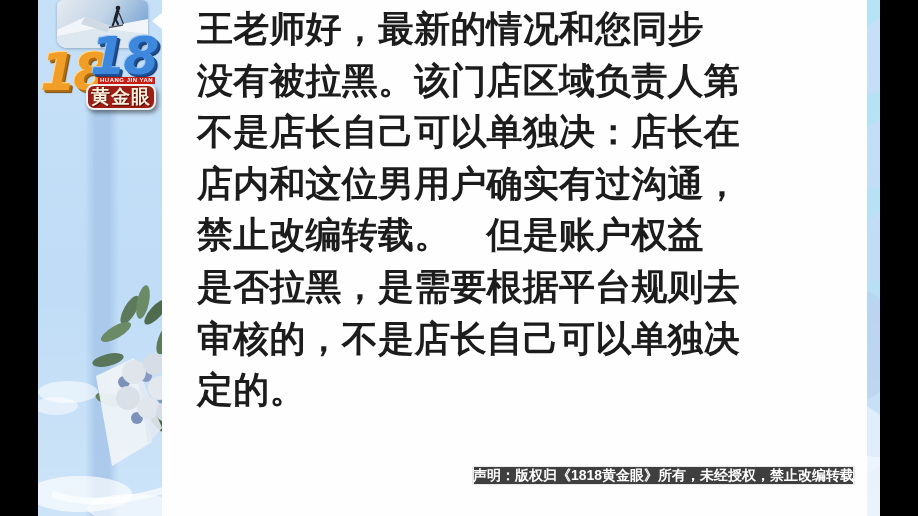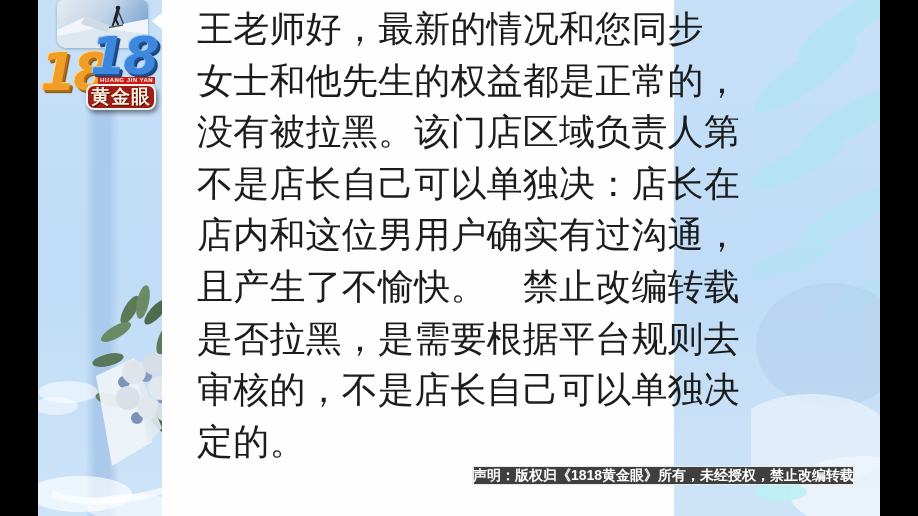--- a/index.html
+++ b/index.html
@@ -55,21 +55,21 @@
   .logo-name{
     position:absolute;left:46px;top:48px;background:#9e1d15;color:#f8f0dc;
     border:2px solid #f0f0f0;font-size:19px;font-weight:bold;line-height:22px;
     padding:0 3px;letter-spacing:1px;white-space:nowrap;
     text-shadow:1px 1px 0 #550b06;box-shadow:2px 3px 4px rgba(0,0,0,.45);
     border-radius:8px;
   }
 
   
   .bubble{
-    position:absolute;left:162px;top:0;width:512px;height:516px;background:#fefefe;z-index:2;
+    position:absolute;left:162px;top:0;width:705px;height:516px;background:#fefefe;z-index:2;font-weight:bold;
   }
   .bubble-tail{
     position:absolute;left:-10px;top:12px;width:0;height:0;
     border-top:9px solid transparent;border-bottom:9px solid transparent;
     border-right:11px solid #fefefe;
   }
   .message{position:absolute;left:35px;top:3px;width:545px;}
   .msg-line{
     font-size:36px;line-height:51.6px;height:51.6px;color:#1c1c1c;
     letter-spacing:.2px;white-space:pre;
@@ -169,25 +169,24 @@
     <span class="logo-num gold">18</span>
     <span class="logo-num blue">18</span>
     <span class="logo-pinyin">HUANG JIN YAN</span>
     <span class="logo-name">黄金眼</span>
   </div>
 
   <div class="bubble">
     <div class="bubble-tail"></div>
     <div class="message">
       <div class="msg-line">王老师好，最新的情况和您同步</div>
-      <div class="msg-line">女士和他先生的权益都是正常的，</div>
       <div class="msg-line">没有被拉黑。该门店区域负责人第</div>
       <div class="msg-line">不是店长自己可以单独决：店长在</div>
       <div class="msg-line">店内和这位男用户确实有过沟通，</div>
-      <div class="msg-line">且产生了不愉快。　禁止改编转载</div>
+      <div class="msg-line">禁止改编转载。　但是账户权益</div>
       <div class="msg-line">是否拉黑，是需要根据平台规则去</div>
       <div class="msg-line">审核的，不是店长自己可以单独决</div>
       <div class="msg-line">定的。</div>
     </div>
   </div>
 
   <div class="banner">
     <span>声明：版权归《1818黄金眼》所有，未经授权，禁止改编转载</span>
   </div>
 

